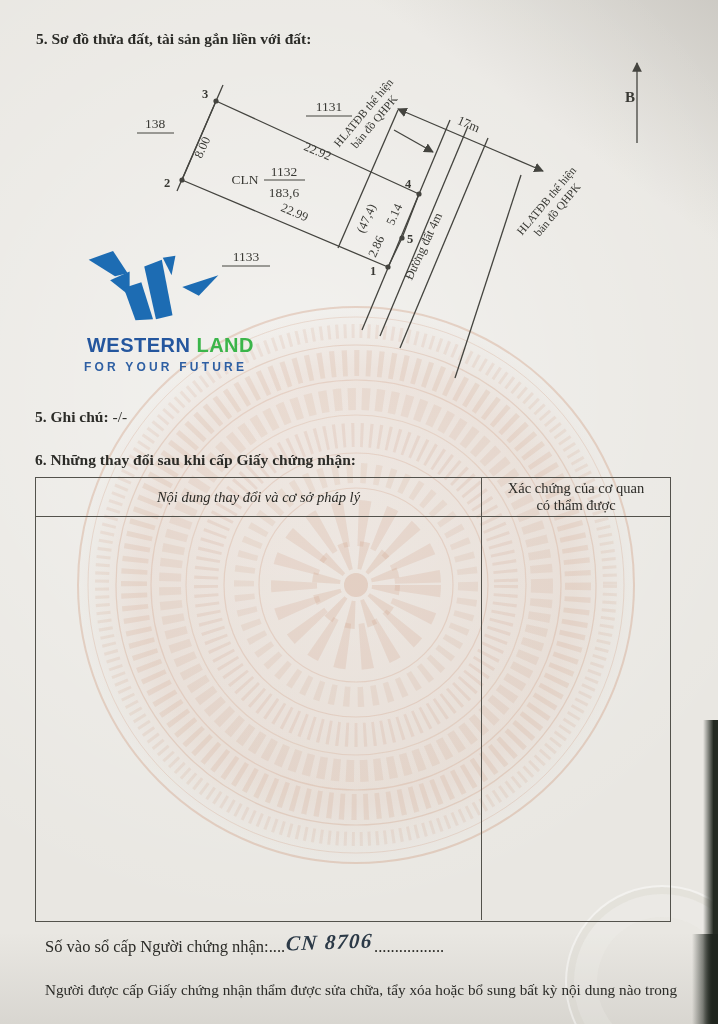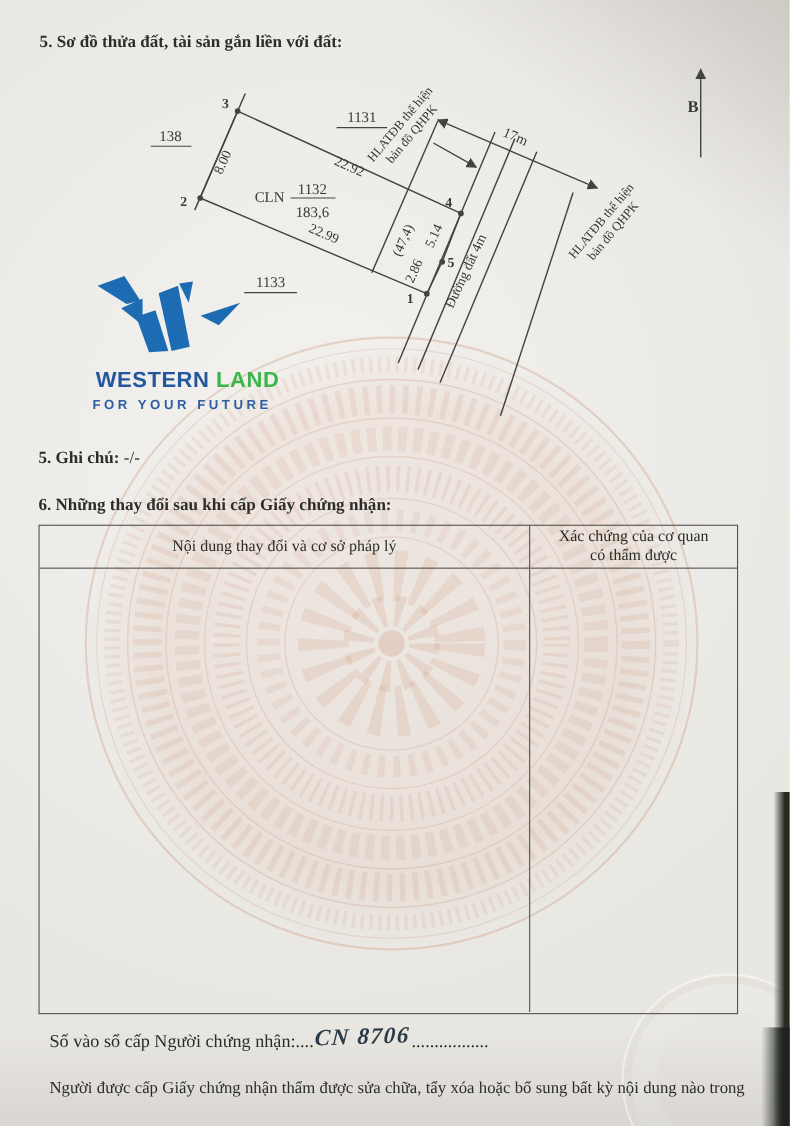--- a/index.html
+++ b/index.html
@@ -31,21 +31,21 @@
   .logo .brand .b1{color:#24569e;}
   .logo .brand .b2{color:#3bb54a;margin-left:6px;}
   .logo .tagline{margin-top:3px;font-family:"Liberation Sans","DejaVu Sans",sans-serif;
     font-weight:bold;font-size:12px;letter-spacing:3.2px;color:#2e5fa3;white-space:nowrap;}
   
   .changes-table{position:absolute;left:35px;top:477px;width:634px;height:443px;
     border:1.5px solid #53524c;}
   .changes-table .thead{display:flex;height:38px;border-bottom:1.3px solid #53524c;}
   .changes-table .th{display:flex;flex-direction:column;align-items:center;justify-content:center;
     font-size:14.5px;color:#2b2b27;line-height:1.15;text-align:center;}
-  .changes-table .c1{width:445px;}
+  .changes-table .c1{width:445px;font-style:italic;}
   .changes-table .c2{flex:1;border-left:1.3px solid #53524c;}
   .changes-table .tbody{display:flex;height:403px;}
   .changes-table .cell1{width:445px;}
   .changes-table .cell2{flex:1;border-left:1.3px solid #53524c;}
   
   .registry{position:absolute;left:45px;top:933px;font-size:16.5px;white-space:nowrap;color:#2b2b27;}
   .registry .hand{display:inline-block;font-size:21px;font-style:italic;font-weight:bold;
     color:#2c3a47;letter-spacing:1.5px;transform:rotate(-2deg) skewX(-6deg);
     position:relative;top:-3px;margin:0 1px;}
   .footnote{position:absolute;left:45px;top:979px;width:632px;font-size:15.2px;

